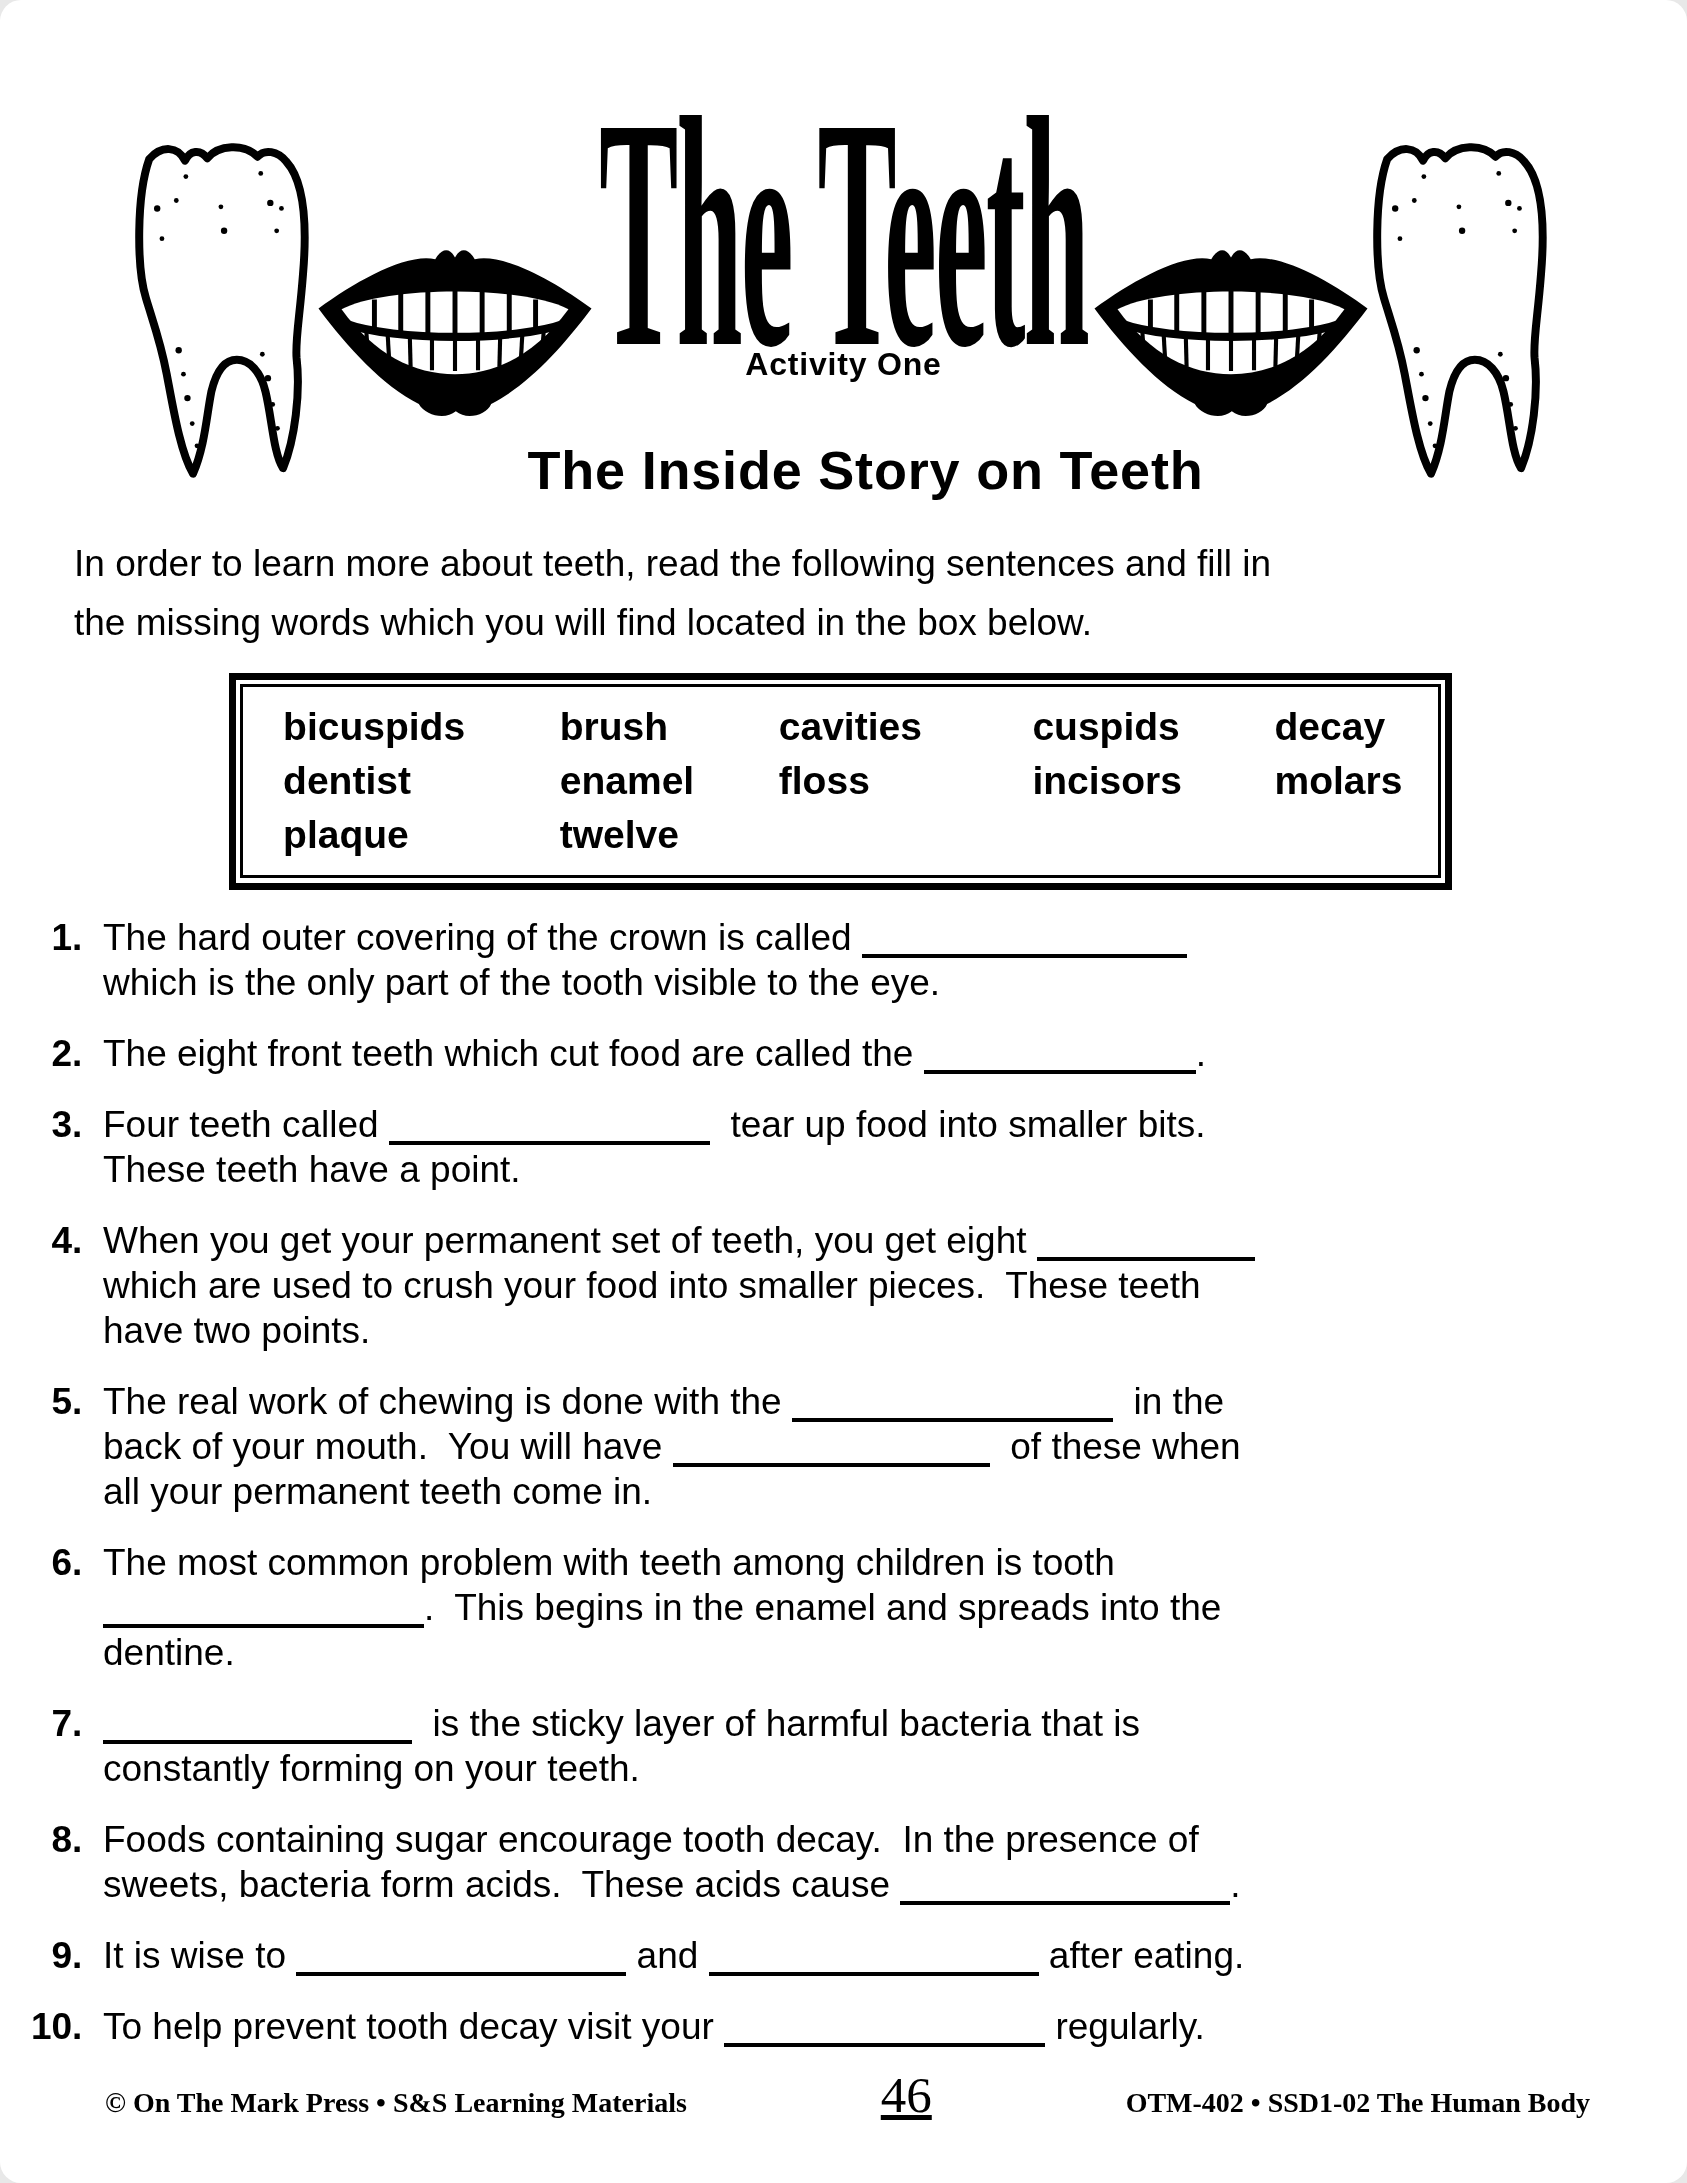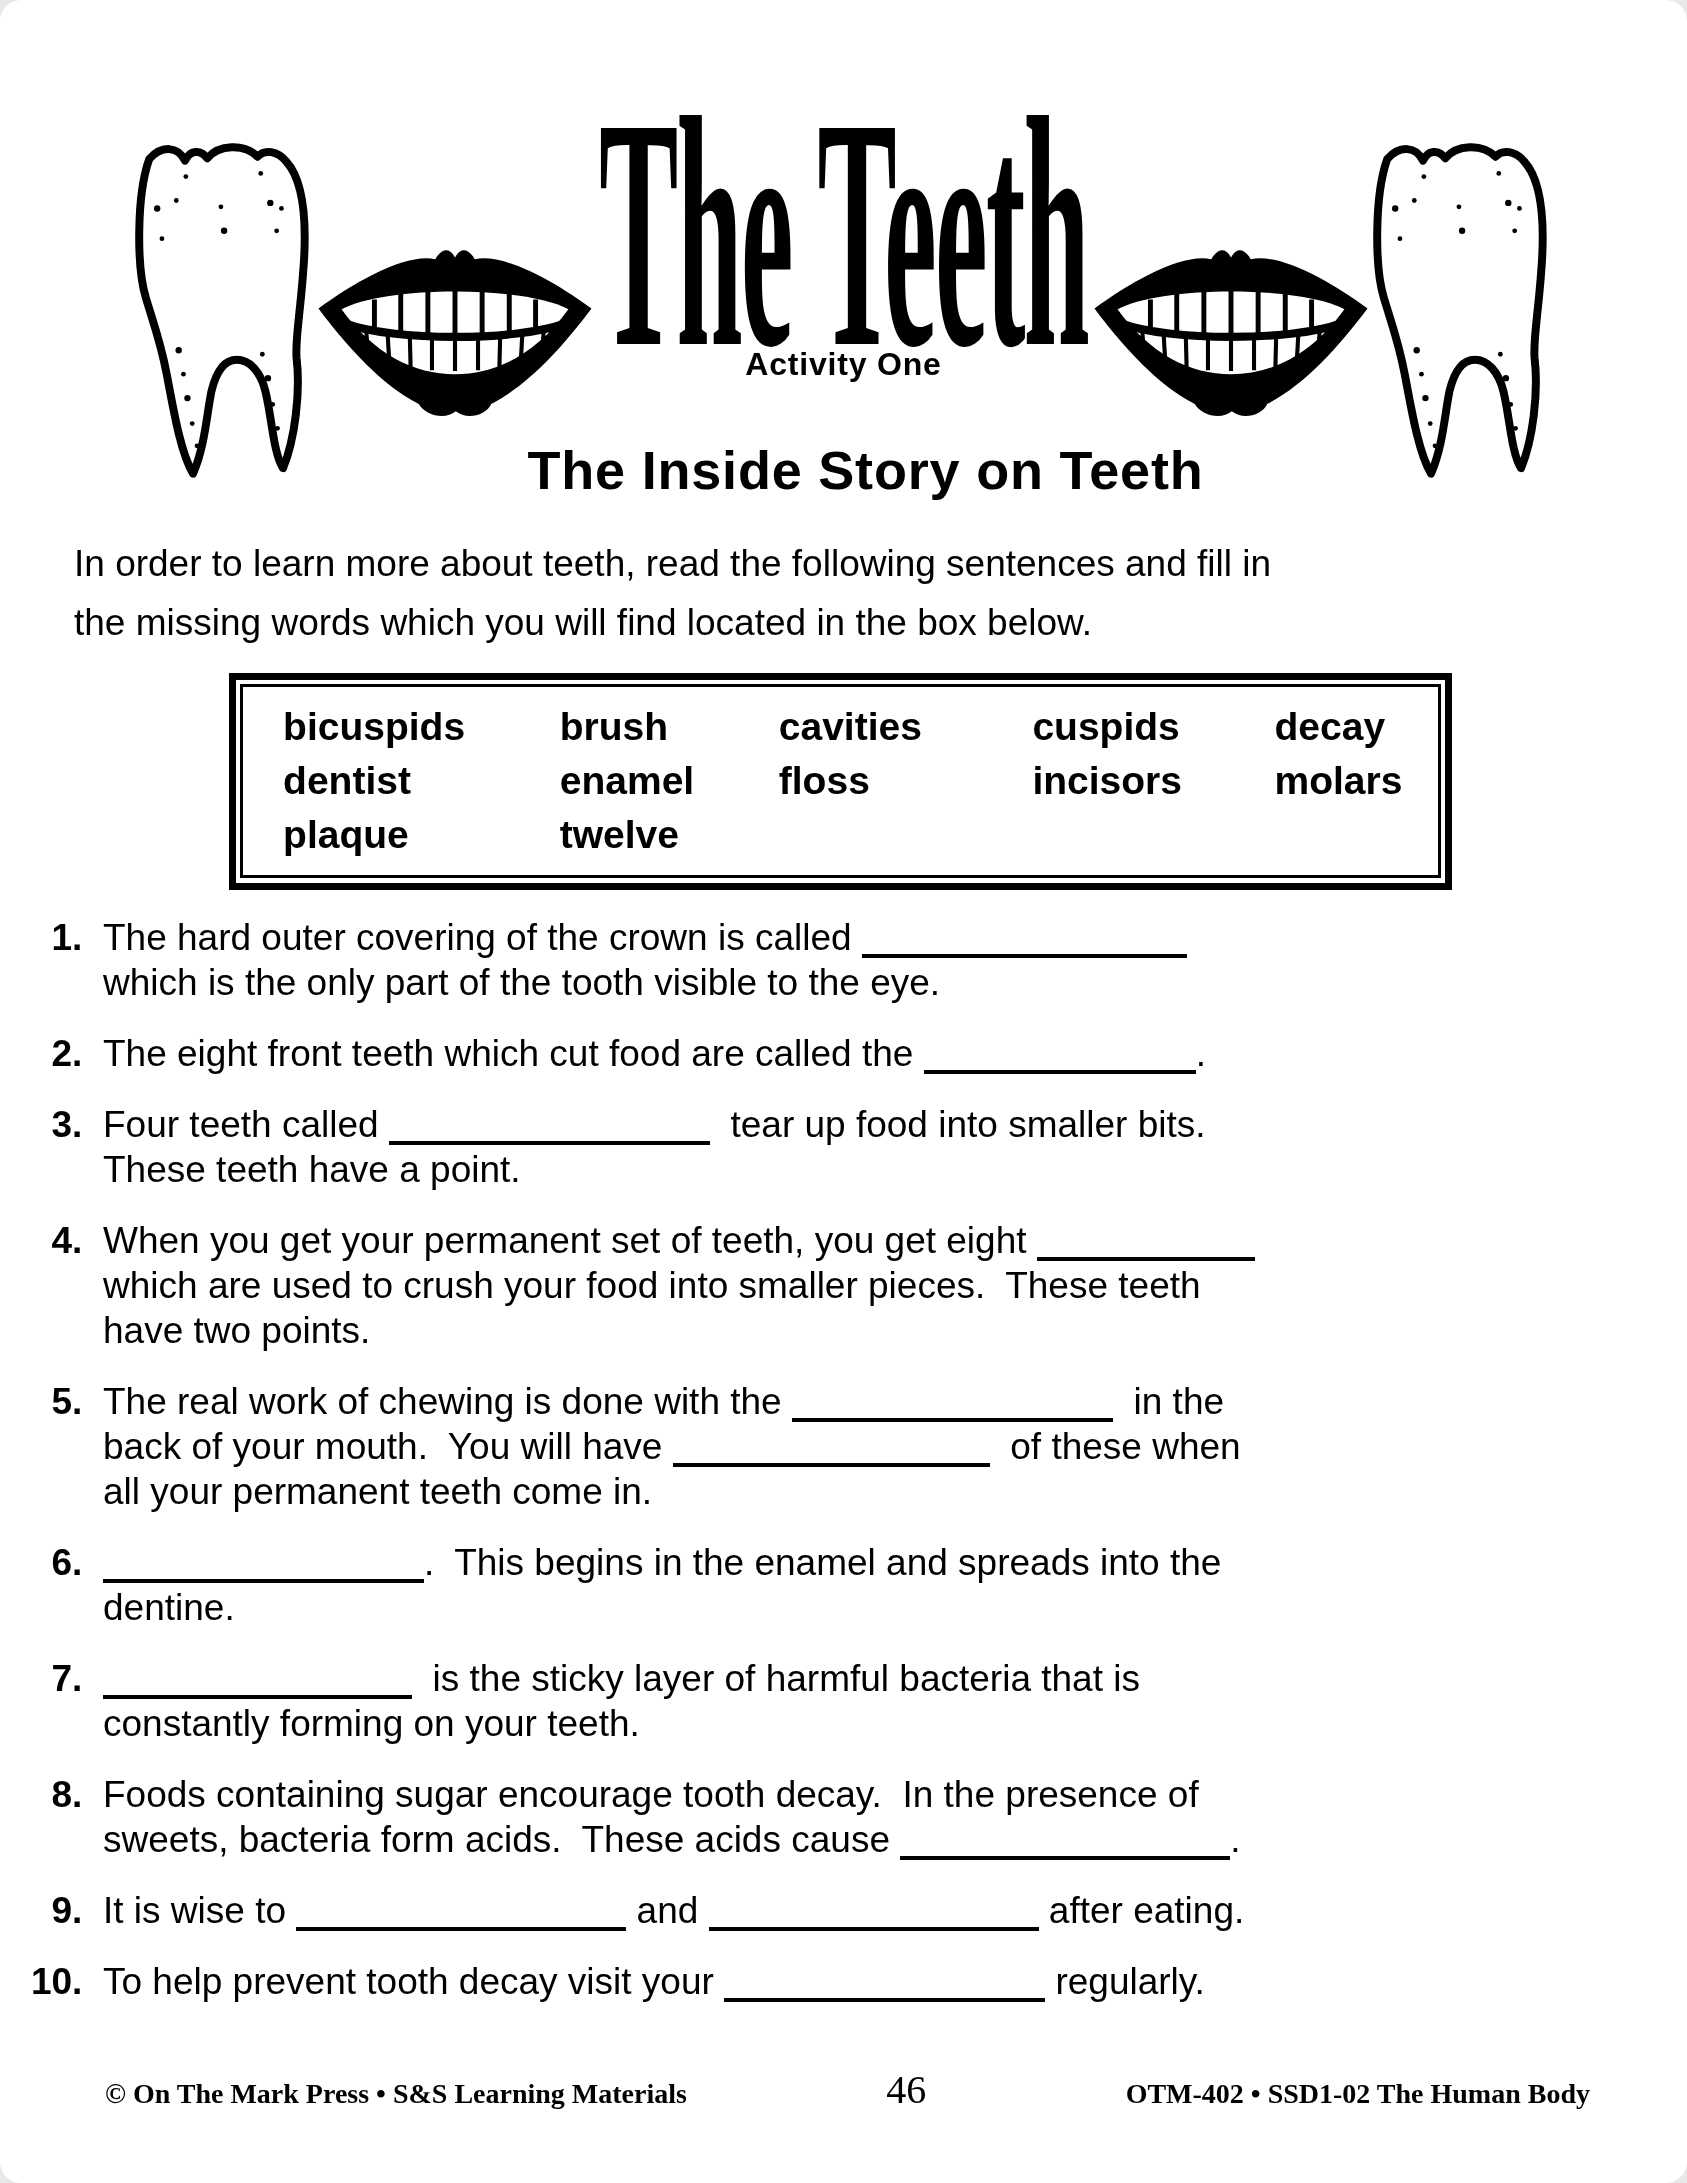--- a/index.html
+++ b/index.html
@@ -75,21 +75,21 @@
     border-bottom:4.1px solid #000;
     height:26px;
     vertical-align:-8.2px;
   }
   
   .footer{
     position:absolute;left:105px;right:97px;top:2066px;
     display:flex;justify-content:space-between;align-items:baseline;
     font-family:"Liberation Serif", serif;font-size:28px;font-weight:bold;text-align:right;
   }
-  .footer .pagenum{font-size:40px;font-weight:normal;}
+  .footer .pagenum{font-size:51px;font-weight:normal;text-decoration:underline;}
   .defs{position:absolute;width:0;height:0;overflow:hidden;}
 </style>
 </head>
 <body>
 
 <svg class="defs" aria-hidden="true">
   <defs>
     <symbol id="sym-tooth" viewBox="0 0 300 460">
       <path d="M58,60 C74,42 94,44 103,62 C109,49 122,47 131,59 C145,42 177,40 194,57
                C203,47 219,50 230,63 C251,86 257,135 251,205 C247,258 241,288 243,310
@@ -223,20 +223,21 @@
         <div class="q-num">5.</div>
         <div class="q-text">
           <div class="q-line"><span>The real work of chewing is done with the </span><span class="blank" style="width: 321px;"></span><span>  in the</span></div>
           <div class="q-line"><span>back of your mouth.  You will have </span><span class="blank" style="width: 317px;"></span><span>  of these when</span></div>
           <div class="q-line"><span>all your permanent teeth come in.</span></div>
         </div>
       </div>
       <div class="question">
         <div class="q-num">6.</div>
         <div class="q-text">
+          <div class="q-line"><span>The most common problem with teeth among children is tooth</span></div>
           <div class="q-line"><span class="blank" style="width: 321px;"></span><span>.  This begins in the enamel and spreads into the</span></div>
           <div class="q-line"><span>dentine.</span></div>
         </div>
       </div>
       <div class="question">
         <div class="q-num">7.</div>
         <div class="q-text">
           <div class="q-line"><span class="blank" style="width: 309px;"></span><span>  is the sticky layer of harmful bacteria that is</span></div>
           <div class="q-line"><span>constantly forming on your teeth.</span></div>
         </div>

